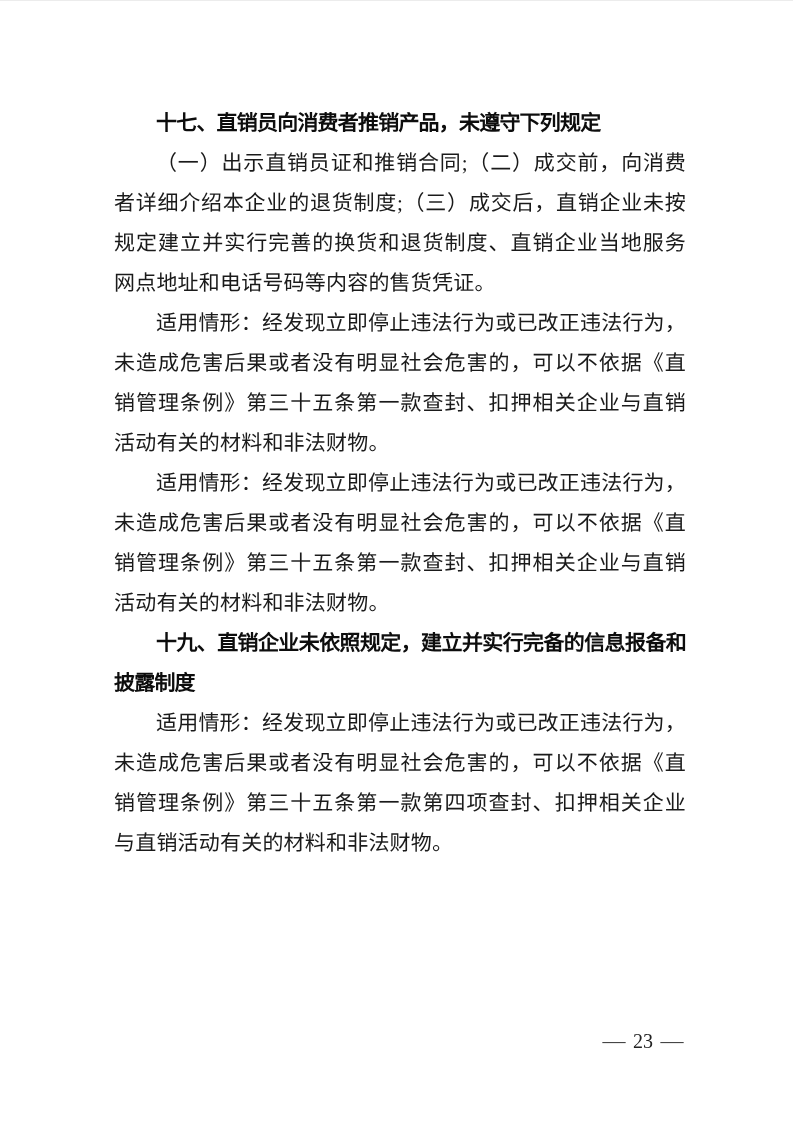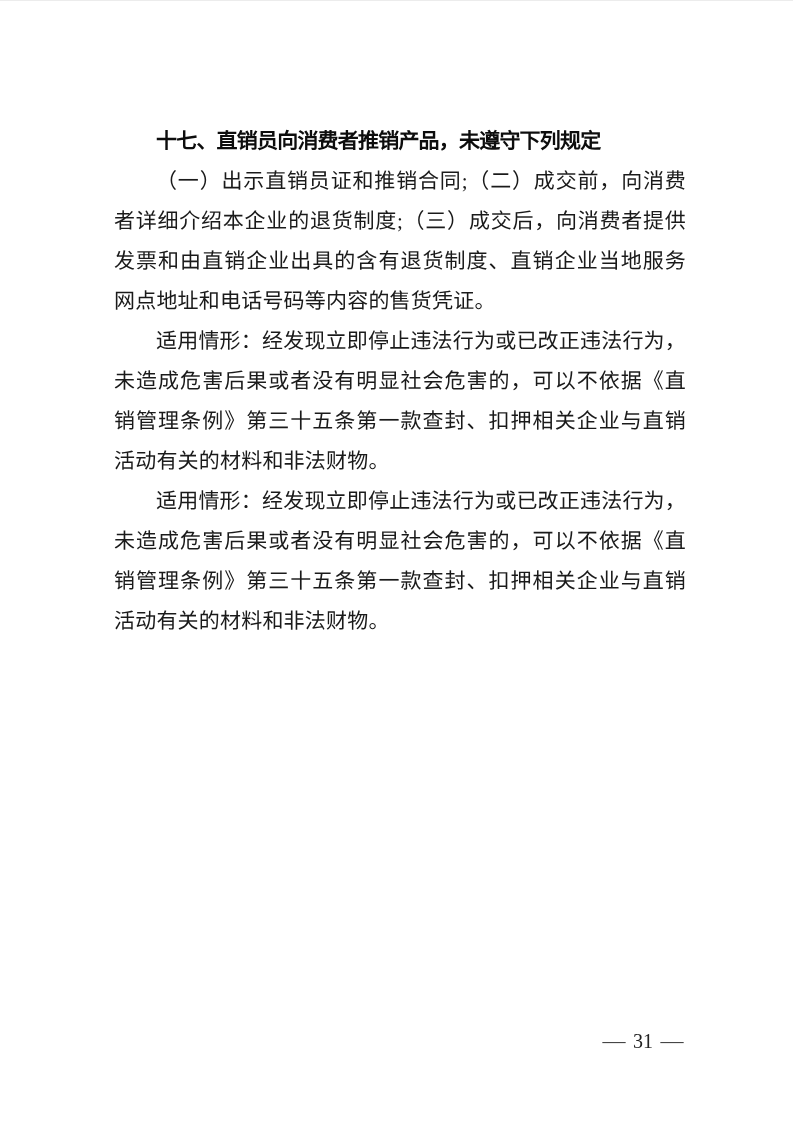--- a/index.html
+++ b/index.html
@@ -14,21 +14,21 @@
     background: #ffffff;
     overflow: hidden;
     color: #141414;
     font-family: "Liberation Serif", "DejaVu Serif", serif;
     border-top: 1px solid #ececec;
     box-sizing: border-box;
   }
   .text-block {
     position: absolute;
     left: 114px;
-    top: 120px;
+    top: 102px;
     width: 572px;
   }
   .sec-heading {
     margin: 0;
     font-family: "Liberation Sans", "DejaVu Sans", sans-serif;
     font-weight: bold;
     font-size: 21px;
     line-height: 40px;
     letter-spacing: -0.8px;
     text-indent: 2em;
@@ -64,30 +64,34 @@
 </style>
 </head>
 <body>
 
 <div class="page">
 
   <main class="text-block">
 
     <section>
       <h2 class="sec-heading">十七、直销员向消费者推销产品，未遵守下列规定</h2>
-      <p class="body-para">（一）出示直销员证和推销合同;（二）成交前，向消费者详细介绍本企业的退货制度;（三）成交后，向消费者提供发票和由直销企业出具的含有退货制度、直销企业当地服务网点地址和电话号码等内容的售货凭证。</p>
+      <p class="body-para">（一）出示直销员证和推销合同;（二）成交前，向消费者详细介绍本企业的退货制度;（三）成交后，直销企业未按规定建立并实行完善的换货和退货制度、直销企业当地服务网点地址和电话号码等内容的售货凭证。</p>
       <p class="body-para">适用情形：经发现立即停止违法行为或已改正违法行为，未造成危害后果或者没有明显社会危害的，可以不依据《直销管理条例》第三十五条第一款查封、扣押相关企业与直销活动有关的材料和非法财物。</p>
     </section>
 
     <section>
       <p class="body-para">适用情形：经发现立即停止违法行为或已改正违法行为，未造成危害后果或者没有明显社会危害的，可以不依据《直销管理条例》第三十五条第一款查封、扣押相关企业与直销活动有关的材料和非法财物。</p>
     </section>
 
+    <section>
+      <h2 class="sec-heading">十九、直销企业未依照规定，建立并实行完备的信息报备和披露制度</h2>
+      <p class="body-para">适用情形：经发现立即停止违法行为或已改正违法行为，未造成危害后果或者没有明显社会危害的，可以不依据《直销管理条例》第三十五条第一款第四项查封、扣押相关企业与直销活动有关的材料和非法财物。</p>
+    </section>
 
   </main>
 
   <footer class="page-footer">
     <span class="footer-dash">—</span>
-    <span class="footer-number">31</span>
+    <span class="footer-number">23</span>
     <span class="footer-dash">—</span>
   </footer>
 
 </div>
 
 </body></html>

